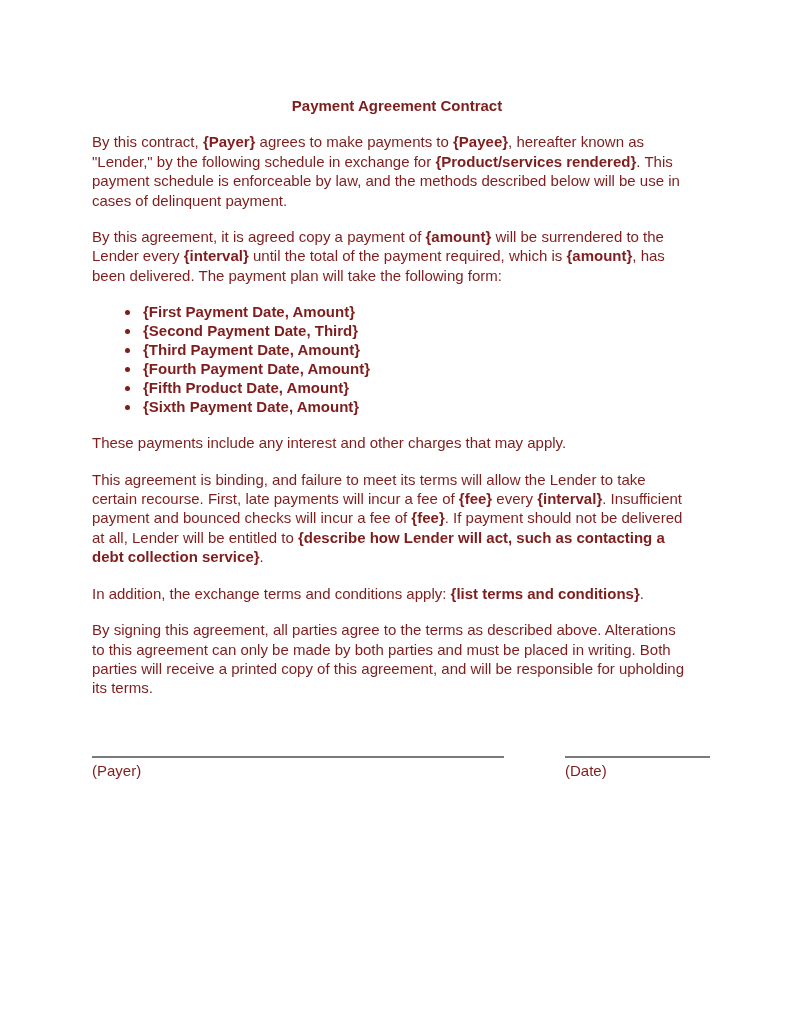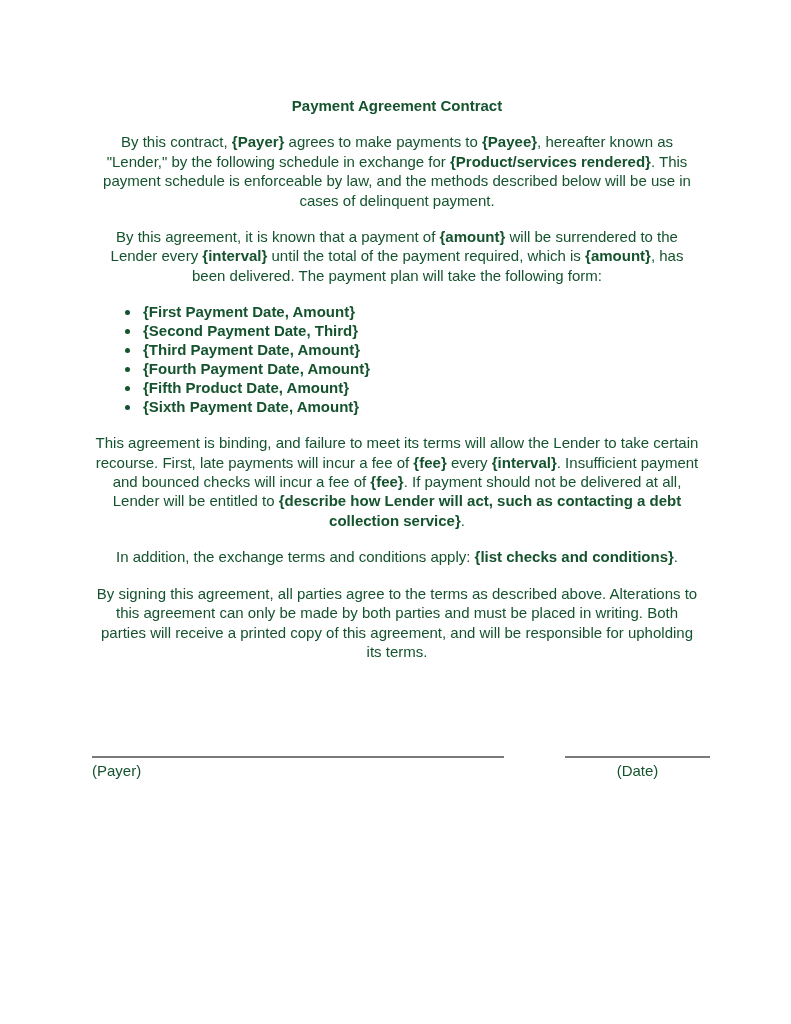--- a/index.html
+++ b/index.html
@@ -6,40 +6,39 @@
     margin: 0;
     padding: 0;
     background: #ffffff;
   }
   .page {
     position: relative;
     width: 791px;
     height: 780px;
     background: #ffffff;
     font-family: "Liberation Sans", sans-serif;
-    color: #14532d;
+    color: #7f1d1d;
     overflow: hidden;
   }
   .content {
     position: absolute;
     left: 92px;
     top: 96px;
     width: 610px;
     font-size: 15px;
     line-height: 19.4px;
   }
   .doc-title {
     font-size: 15px;
     font-weight: bold;
     text-align: center;
     margin: 0 0 17px 0;
   }
   .content p {
-    margin: 0 0 17px 0;
-    text-align: center;
+    margin: 0 12px 17px 0;
   }
   .content ul {
     margin: 0 0 17px 0;
     padding-left: 49px;
     font-weight: bold;
     list-style-type: disc;
   }
   .content ul li {
     line-height: 19px;
     padding-left: 2px;
@@ -51,52 +50,52 @@
     position: absolute;
     left: 92px;
     display: flex;
   }
   .sig-col-name {
     width: 412px;
   }
   .sig-col-date {
     width: 145px;
     margin-left: 61px;
-    text-align: center;
   }
   .sig-line {
     border-top: 2px solid #7a7a7a;
     height: 0;
   }
   .sig-label {
     font-size: 15px;
     line-height: 19.4px;
     padding-top: 3px;
   }
 </style>
 </head>
 <body>
 
 <div class="page">
 
   <div class="content">
     <div class="doc-title">Payment Agreement Contract</div>
     <div>
         <p><span>By this contract, </span><span class="bold">{Payer}</span><span> agrees to make payments to </span><span class="bold">{Payee}</span><span>, hereafter known as "Lender," by the following schedule in exchange for </span><span class="bold">{Product/services rendered}</span><span>. This payment schedule is enforceable by law, and the methods described below will be use in cases of delinquent payment.</span></p>
-        <p><span>By this agreement, it is known that a payment of </span><span class="bold">{amount}</span><span> will be surrendered to the Lender every </span><span class="bold">{interval}</span><span> until the total of the payment required, which is </span><span class="bold">{amount}</span><span>, has been delivered. The payment plan will take the following form:</span></p>
+        <p><span>By this agreement, it is agreed copy a payment of </span><span class="bold">{amount}</span><span> will be surrendered to the Lender every </span><span class="bold">{interval}</span><span> until the total of the payment required, which is </span><span class="bold">{amount}</span><span>, has been delivered. The payment plan will take the following form:</span></p>
         <ul>
           <li>{First Payment Date, Amount}</li>
           <li>{Second Payment Date, Third}</li>
           <li>{Third Payment Date, Amount}</li>
           <li>{Fourth Payment Date, Amount}</li>
           <li>{Fifth Product Date, Amount}</li>
           <li>{Sixth Payment Date, Amount}</li>
         </ul>
+        <p><span>These payments include any interest and other charges that may apply.</span></p>
         <p><span>This agreement is binding, and failure to meet its terms will allow the Lender to take certain recourse. First, late payments will incur a fee of </span><span class="bold">{fee}</span><span> every </span><span class="bold">{interval}</span><span>. Insufficient payment and bounced checks will incur a fee of </span><span class="bold">{fee}</span><span>. If payment should not be delivered at all, Lender will be entitled to </span><span class="bold">{describe how Lender will act, such as contacting a debt collection service}</span><span>.</span></p>
-        <p><span>In addition, the exchange terms and conditions apply: </span><span class="bold">{list checks and conditions}</span><span>.</span></p>
+        <p><span>In addition, the exchange terms and conditions apply: </span><span class="bold">{list terms and conditions}</span><span>.</span></p>
         <p><span>By signing this agreement, all parties agree to the terms as described above. Alterations to this agreement can only be made by both parties and must be placed in writing. Both parties will receive a printed copy of this agreement, and will be responsible for upholding its terms.</span></p>
       </div>
   </div>
 
   <div class="sig-row" style="top:756px">
     <div class="sig-col-name">
       <div class="sig-line"></div>
       <div class="sig-label">(Payer)</div>
     </div>
     <div class="sig-col-date">

